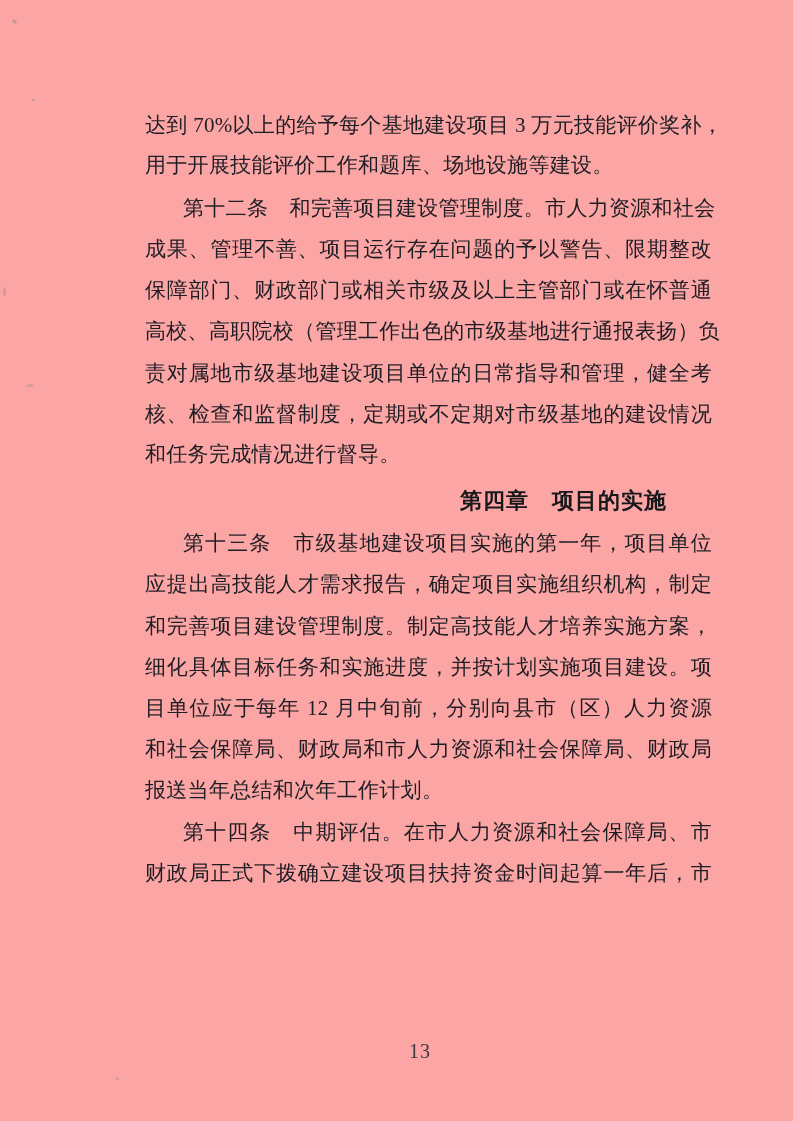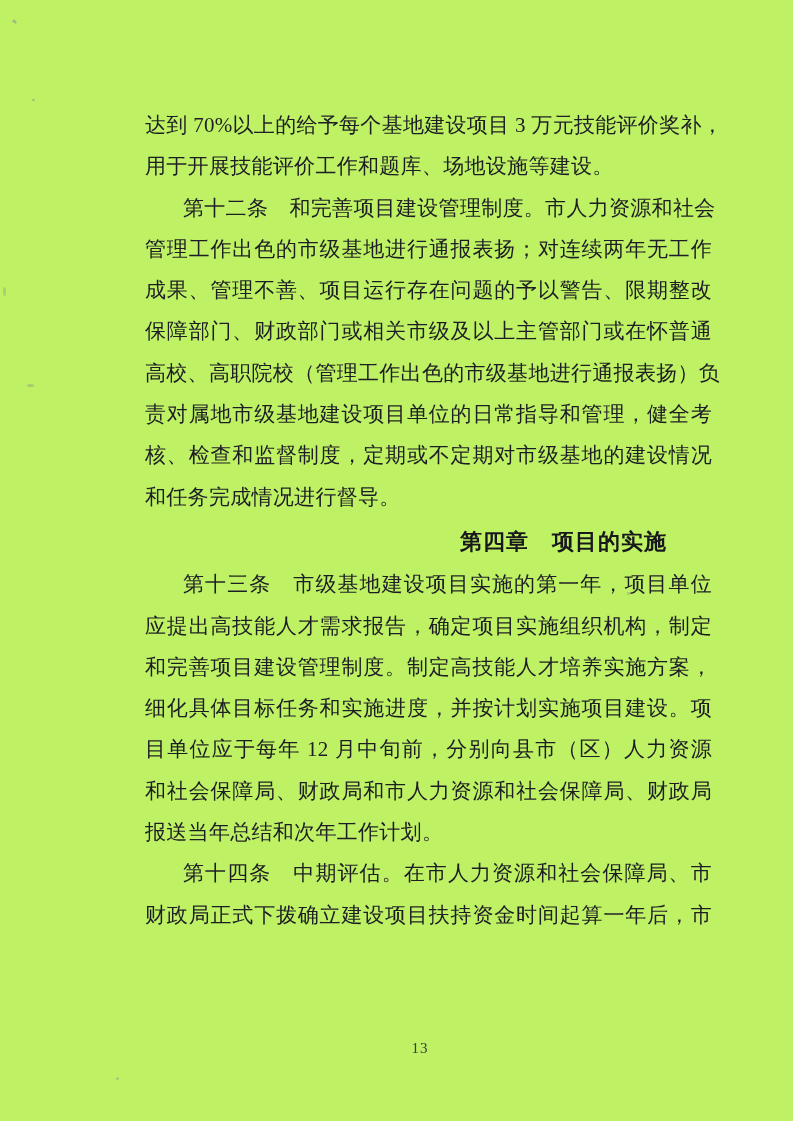--- a/index.html
+++ b/index.html
@@ -5,21 +5,21 @@
   html, body {
     margin: 0;
     padding: 0;
     background: #e9e9e7;
   }
   .page {
     position: relative;
     width: 793px;
     height: 1121px;
     margin: 0 auto;
-    background: #bef264;
+    background: #fca5a5;
     overflow: hidden;
     font-family: "Liberation Serif", "DejaVu Serif", serif;
     color: #1d1d24;
   }
   .content {
     position: absolute;
     left: 145px;
     top: 105px;
     width: 567px;
   }
@@ -30,20 +30,21 @@
     font-size: 21px;
     letter-spacing: 0.3px;
     white-space: nowrap;
     text-align: justify;
     text-align-last: justify;
     overflow: visible;
   }
   .line.plain {
     text-align: right;
     text-align-last: left;
+    font-family: Liberation Mono, monospace;
   }
   .line.first-indent {
     padding-left: 38px;
   }
   .chapter {
     height: 41.3px;
     line-height: 41.3px;
     margin: 3px 45px 2px 0;
     font-family: "Liberation Sans", "DejaVu Sans", sans-serif;
     font-size: 22px;
@@ -51,21 +52,21 @@
     text-align: right;
     letter-spacing: 1px;
     color: #17171c;
   }
   .footer {
     position: absolute;
     left: 145px;
     top: 1040px;
     width: 550px;
     text-align: center;
-    font-size: 15px;
+    font-size: 20px;
     letter-spacing: 1px;
     color: #3a3a40;
   }
   .speck {
     position: absolute;
     background: #8c8c8c;
     opacity: 0.55;
     border-radius: 50%;
   }
   .speck.s1 { left: 12px;  top: 20px;   width: 5px; height: 3px; transform: rotate(35deg); }
@@ -89,21 +90,20 @@
 
   <div class="content">
 
     <div class="para">
       <div class="line">达到 70%以上的给予每个基地建设项目 3 万元技能评价奖补，</div>
       <div class="line plain">用于开展技能评价工作和题库、场地设施等建设。</div>
     </div>
 
     <div class="para">
       <div class="line first-indent">第十二条　和完善项目建设管理制度。市人力资源和社会</div>
-      <div class="line">管理工作出色的市级基地进行通报表扬；对连续两年无工作</div>
       <div class="line">成果、管理不善、项目运行存在问题的予以警告、限期整改</div>
       <div class="line">保障部门、财政部门或相关市级及以上主管部门或在怀普通</div>
       <div class="line">高校、高职院校（管理工作出色的市级基地进行通报表扬）负</div>
       <div class="line">责对属地市级基地建设项目单位的日常指导和管理，健全考</div>
       <div class="line">核、检查和监督制度，定期或不定期对市级基地的建设情况</div>
       <div class="line plain">和任务完成情况进行督导。</div>
     </div>
 
     <div class="chapter">第四章　项目的实施</div>
 

